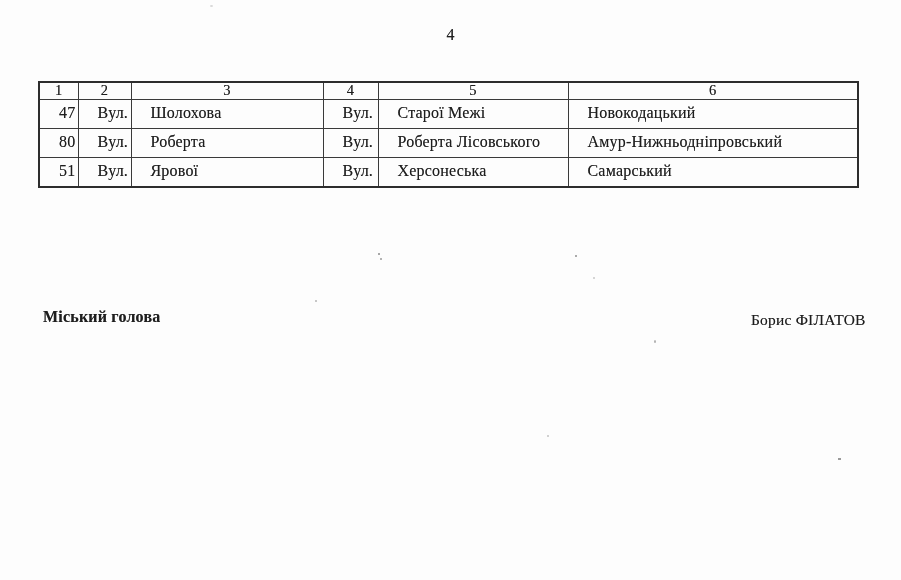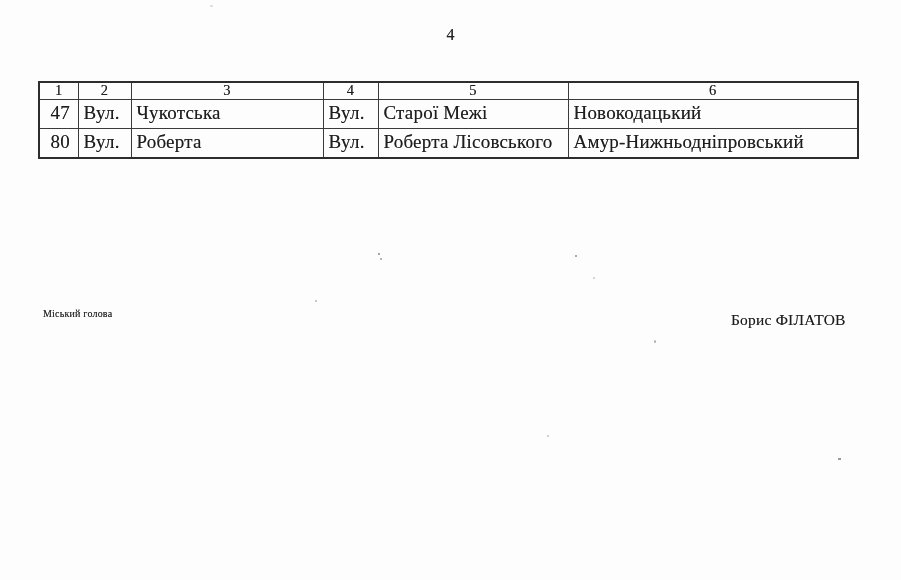--- a/index.html
+++ b/index.html
@@ -57,36 +57,37 @@
   }
   table.doc-table th {
     height: 15px;
     padding: 0 0 1px 0;
     font-size: 14.5px;
     text-align: center;
     line-height: 1.05;
   }
   table.doc-table td {
     height: 25px;
-    font-size: 19px;
+    font-size: 16px;
     vertical-align: middle;
-    padding: 0 2px 3px 5px;
+    padding: 0 2px 3px 19px;
   }
   td.c-num { text-align: center; padding-left: 0; }
   td.c-name { padding-left: 7px; }
   td.c-district { padding-left: 9px; margin-top: 44px; }
   .sig-title {
     position: absolute;
     left: 43px;
     top: 308px;
-    font-size: 10px;
+    font-size: 16px;
+    font-weight: bold;
   }
   .sig-name {
     position: absolute;
-    left: 731px;
+    left: 751px;
     top: 311px;
     font-size: 15.5px;
   }
   .speck {
     position: absolute;
     border-radius: 50%;
   }
 </style>
 </head>
 <body>
@@ -112,32 +113,40 @@
         <th>3</th>
         <th>4</th>
         <th>5</th>
         <th>6</th>
       </tr>
     </thead>
     <tbody>
       <tr>
         <td class="c-num">47</td>
         <td class="c-type">Вул.</td>
-        <td class="c-name">Чукотська</td>
+        <td class="c-name">Шолохова</td>
         <td class="c-type">Вул.</td>
         <td class="c-name">Старої Межі</td>
         <td class="c-district">Новокодацький</td>
       </tr>
       <tr>
         <td class="c-num">80</td>
         <td class="c-type">Вул.</td>
         <td class="c-name">Роберта</td>
         <td class="c-type">Вул.</td>
         <td class="c-name">Роберта Лісовського</td>
         <td class="c-district">Амур-Нижньодніпровський</td>
+      </tr>
+      <tr>
+        <td class="c-num">51</td>
+        <td class="c-type">Вул.</td>
+        <td class="c-name">Ярової</td>
+        <td class="c-type">Вул.</td>
+        <td class="c-name">Херсонеська</td>
+        <td class="c-district">Самарський</td>
       </tr>
     </tbody>
   </table>
 
   <div class="sig-title scan-text">Міський голова</div>
   <div class="sig-name scan-text">Борис ФІЛАТОВ</div>
 
   <div class="speck" style="left:378px; top:253px; width:2px; height:2px; background:#8a8a8a;"></div>
   <div class="speck" style="left:380px; top:258px; width:2px; height:2px; background:#9a9a9a;"></div>
   <div class="speck" style="left:575px; top:255px; width:2px; height:2px; background:#8f8f8f;"></div>

